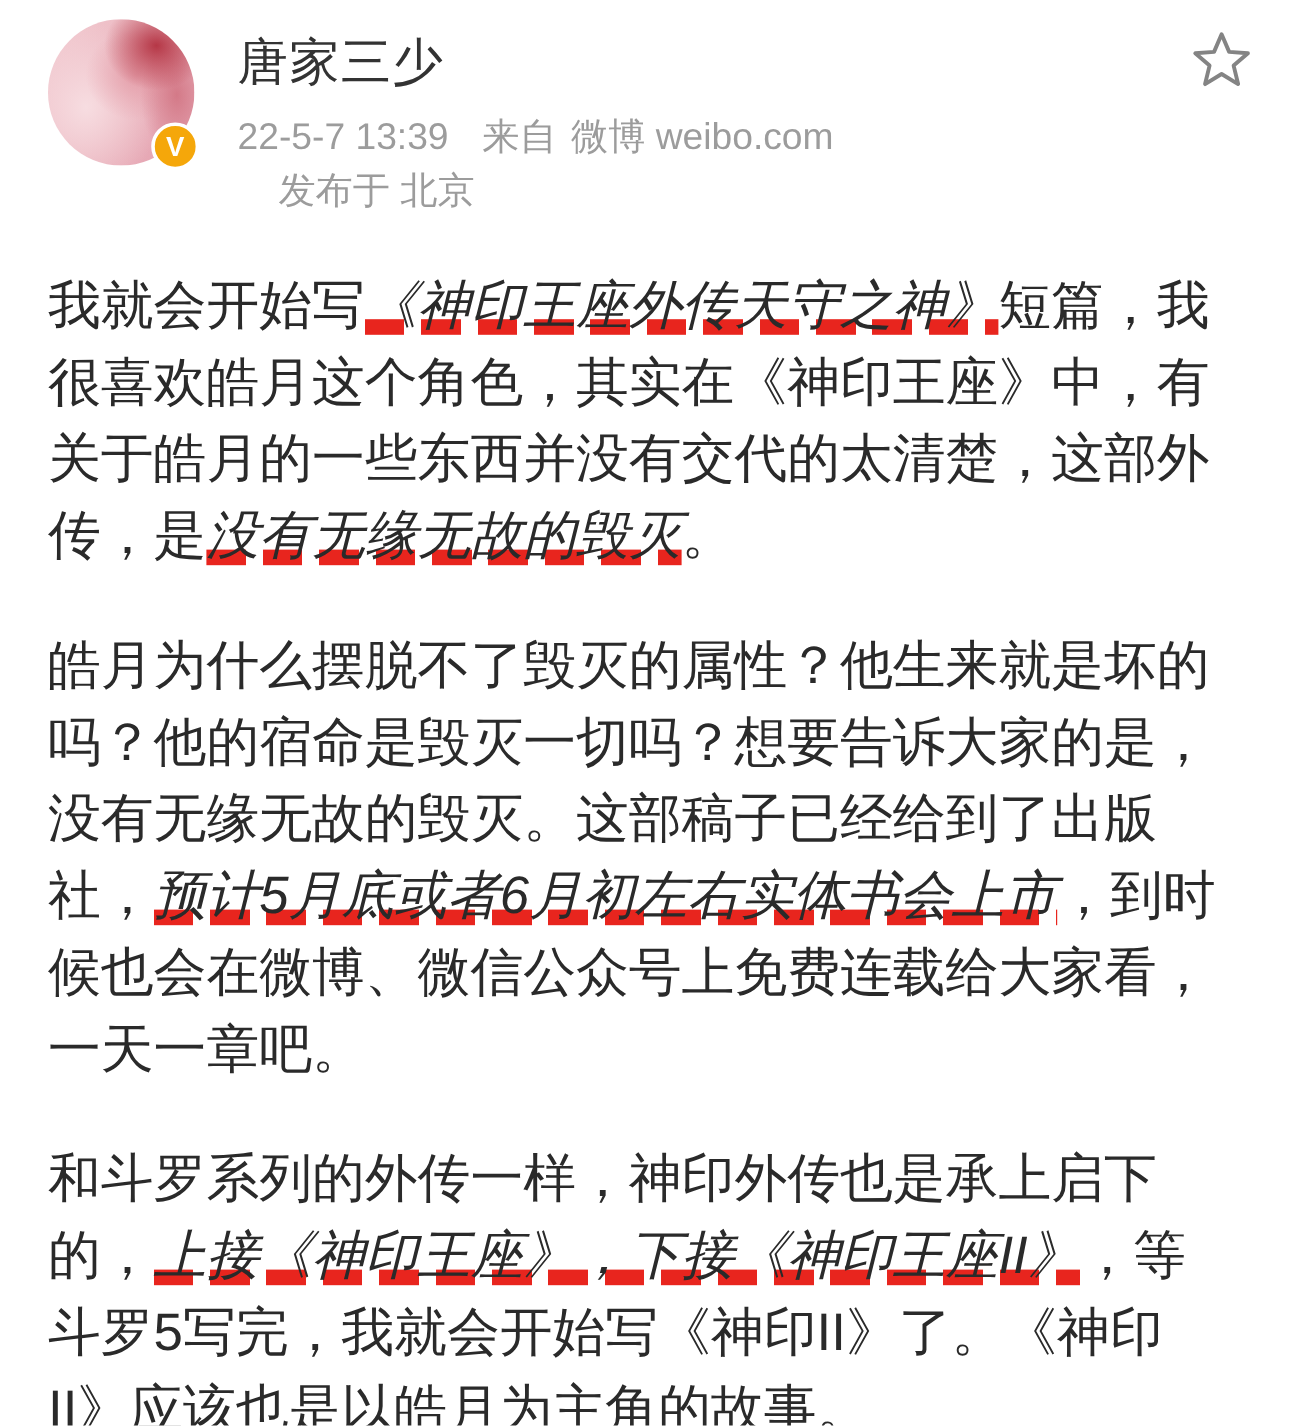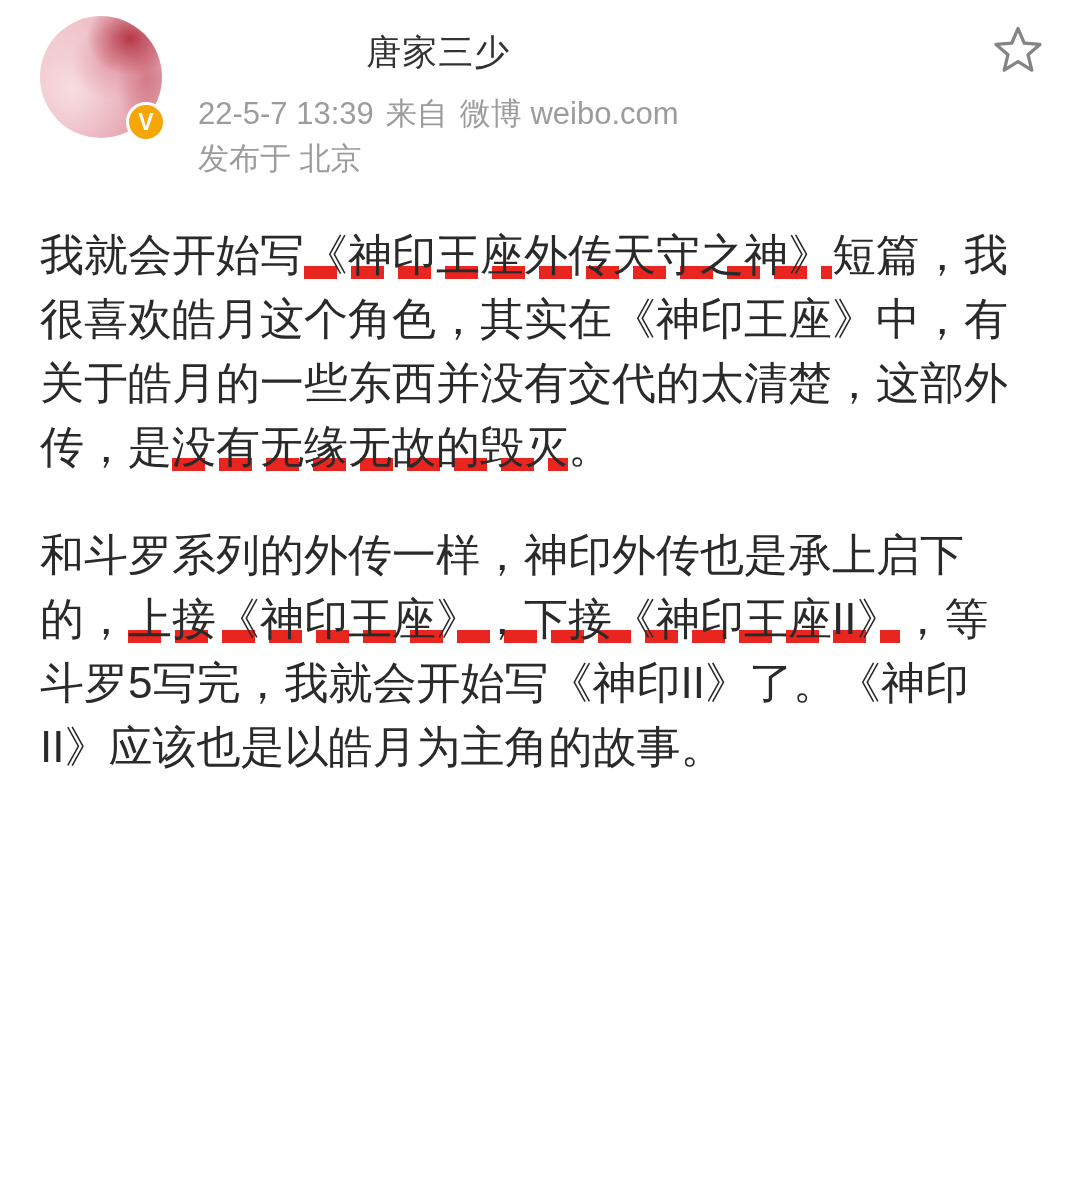--- a/index.html
+++ b/index.html
@@ -50,36 +50,35 @@
     font-weight:bold;
     font-size:23px;
     display:flex;align-items:center;justify-content:center;
     line-height:1;
   }
   .header-info{
     margin-left:36px;
     padding-top:10px;
   }
   .username{
-    font-size:35px;
+    font-size:42px;
     line-height:52px;
     color:#333333;
     letter-spacing:1px;
-    text-align:center;
   }
   .meta-row{
     margin-top:13px;
     font-size:31px;
     line-height:45px;
     color:var(--meta);
     white-space:nowrap;
   }
-  .meta-row .timestamp{margin-right:12px;}
+  .meta-row .timestamp{margin-right:28px;}
   .meta-row .source-label{margin-right:12px;}
-  .meta-row.second{margin-top:0;}
+  .meta-row.second{margin-top:0;margin-left:34px;}
   .favorite-button{
     position:absolute;
     top:22px;right:34px;
     width:56px;height:56px;
     background:none;border:none;cursor:pointer;
     color:var(--star);
   }
   .favorite-button svg{width:56px;height:56px;display:block;}
   
   .post-body{
@@ -95,20 +94,21 @@
     width:984px;
     margin:0 0 44px 0;
     word-break:normal;
     overflow-wrap:break-word;
     line-break:normal;
     text-align:left;
   }
   .post-body p:last-child{margin-bottom:0;}
   .u{
     background:repeating-linear-gradient(to right, var(--red) 0 33px, rgba(0,0,0,0) 33px 47px) 0 100% / 100% 13px no-repeat;
+    font-style:italic;
   }
 </style>
 </head>
 <body>
 
 <div class="header">
   <div class="avatar-wrap">
     <div class="avatar"></div>
     <div class="v-badge">V</div>
   </div>
@@ -123,14 +123,15 @@
     <span>
       <svg viewBox="0 0 24 24" fill="none" stroke="currentColor" stroke-width="1.4" stroke-linejoin="round">
         <path d="M12 2.8l2.7 6.3 6.7.5-5.1 4.4 1.6 6.6L12 17l-5.9 3.6 1.6-6.6-5.1-4.4 6.7-.5z"></path>
       </svg>
     </span>
   </button>
 </div>
 
 <div class="post-body">
     <p><span>我就会开始写</span><span class="u">《神印王座外传天守之神》</span><span>短篇，我很喜欢皓月这个角色，其实在《神印王座》中，有关于皓月的一些东西并没有交代的太清楚，这部外传，是</span><span class="u">没有无缘无故的毁灭</span><span>。</span></p>
+    <p><span>皓月为什么摆脱不了毁灭的属性？他生来就是坏的吗？他的宿命是毁灭一切吗？想要告诉大家的是，没有无缘无故的毁灭。这部稿子已经给到了出版社，</span><span class="u">预计5月底或者6月初左右实体书会上市</span><span>，到时候也会在微博、微信公众号上免费连载给大家看，一天一章吧。</span></p>
     <p><span>和斗罗系列的外传一样，神印外传也是承上启下的，</span><span class="u">上接《神印王座》，下接《神印王座II》</span><span>，等斗罗5写完，我就会开始写《神印II》了。《神印II》应该也是以皓月为主角的故事。</span></p>
   </div>
 
 </body></html>

